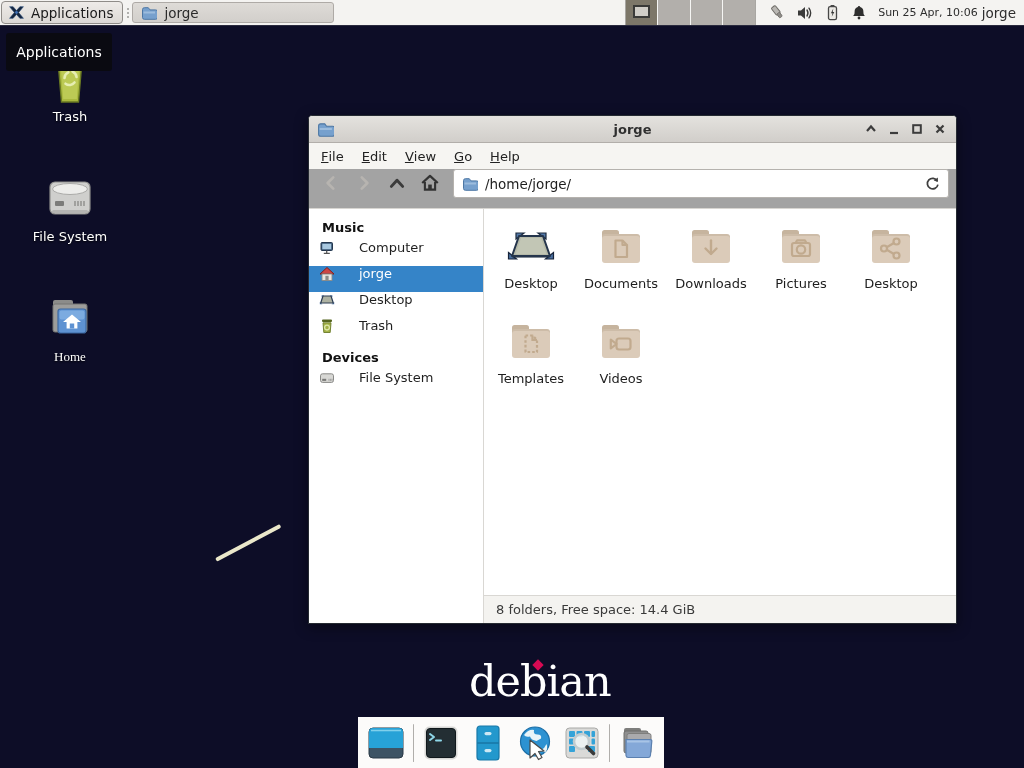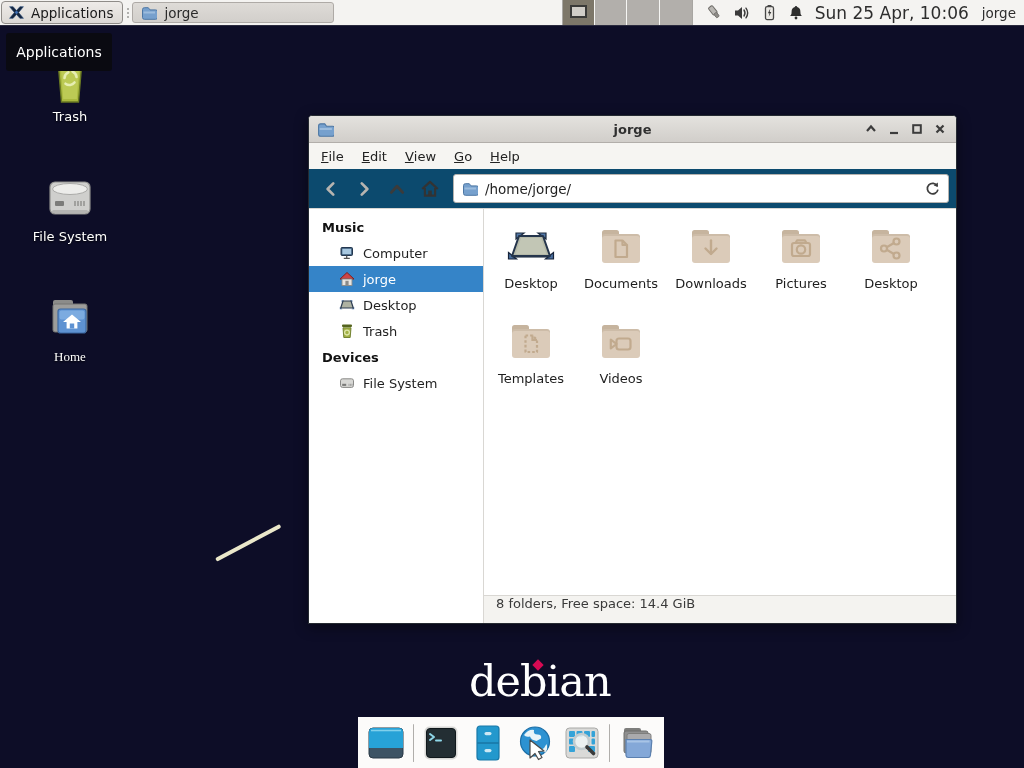--- a/index.html
+++ b/index.html
@@ -40,21 +40,21 @@
   .panel-spacer { flex:1; }
   .pager { display:flex; width:131px; border-left:1px solid #a8a6a2; border-right:1px solid #a8a6a2; }
   .ws { width:33px; background:#b2afab; border-right:1px solid #f6f6f4; position:relative; }
   .ws:last-child { border-right:none; }
   .ws.active { background:#7d7769; }
   .ws.active .mini-win {
     position:absolute; left:7px; top:5px; width:17px; height:13px;
     background:#d0cdc7; border:2px solid #3a3a38;
   }
   .tray { display:flex; align-items:center; gap:11px; padding:0 11px 0 12px; }
-  .clock { display:flex; align-items:center; font-size:17px; color:#2d2d2d; padding-right:13px; }
+  .clock { display:flex; align-items:center; font-size:11px; color:#2d2d2d; padding-right:4px; }
   .session-user { display:flex; align-items:center; font-size:13.5px; color:#2d2d2d; padding-right:8px; }
 
   
   #tooltip {
     position:absolute; left:6px; top:33px; width:106px; height:38px; z-index:40;
     background:#0a0a11; border-radius:3px; color:#fff;
     display:flex; align-items:center; justify-content:center; font-size:14px;
   }
 
   
@@ -108,48 +108,48 @@
     position:absolute; left:0; right:0; text-align:center;
     font-weight:bold; font-size:13px; color:#2f2f2f;
   }
   .win-ctrls { margin-left:auto; display:flex; gap:7px; z-index:1; }
   .win-ctrl { width:16px; height:16px; display:flex; align-items:center; justify-content:center; }
 
   .menubar { height:26px; flex:none; background:#f6f5f2; display:flex; align-items:stretch; padding-left:3px; }
   .menu-item { padding:0 9px; display:flex; align-items:center; font-size:13px; color:#222; }
 
   .toolbar {
-    height:40px; flex:none; background:#0c4a6e; border-bottom:1px solid #d8d6d2;
-    display:flex; align-items:center; padding:0 7px; gap:3px;
+    height:40px; flex:none; background:#a3a3a3; border-bottom:1px solid #d8d6d2;
+    display:flex; padding:0 7px; gap:3px;
   }
   .tool-btn { width:30px; height:28px; display:flex; align-items:center; justify-content:center; border-radius:3px; }
   .path-entry {
     flex:1; height:29px; margin-left:5px;
     background:#fff; border:1px solid #b5b2ae; border-radius:3px;
     display:flex; align-items:center; gap:7px; padding:0 8px;
     font-size:13.5px; color:#1e1e1e;
   }
   .path-entry .reload { margin-left:auto; display:flex; }
 
   .content { flex:1; display:flex; min-height:0; background:#fff; }
   .sidebar { width:175px; flex:none; border-right:1px solid #d9d7d3; padding-top:5px; background:#fff; }
   .sheader { font-weight:bold; color:#111; padding:6px 0 5px 13px; }
-  .srow { height:26px; display:flex; align-items:center; gap:8px; padding-left:30px; color:#1f1f1f; }
+  .srow { height:26px; display:flex; gap:24px; padding-left:10px; color:#1f1f1f; }
   .srow.selected { background:#3584c8; color:#fff; }
 
   .rightpane { flex:1; display:flex; flex-direction:column; min-width:0; }
   .view {
     flex:1; display:grid; grid-template-columns:repeat(5,90px); grid-auto-rows:95px;
     padding:14px 0 0 2px; align-content:start; justify-items:center;
   }
   .fitem { width:88px; display:flex; flex-direction:column; align-items:center; color:#1e1e1e; }
   .fitem svg { margin-bottom:5px; }
   .statusbar {
     height:28px; flex:none; background:#f4f3f0; border-top:1px solid #d9d7d3;
-    display:flex; padding-left:12px; color:#3a3a3a;
+    display:flex; align-items:center; padding-left:12px; color:#3a3a3a;
   }
 </style>
 </head>
 <body>
 
 <svg width="0" height="0" style="position:absolute" aria-hidden="true">
   <defs>
     <g id="folderbase48">
       <rect x="5" y="7" width="17" height="10" rx="2.5" fill="#c6b49e"></rect>
       <rect x="5" y="11" width="38" height="6" rx="3" fill="#cdbca8"></rect>

